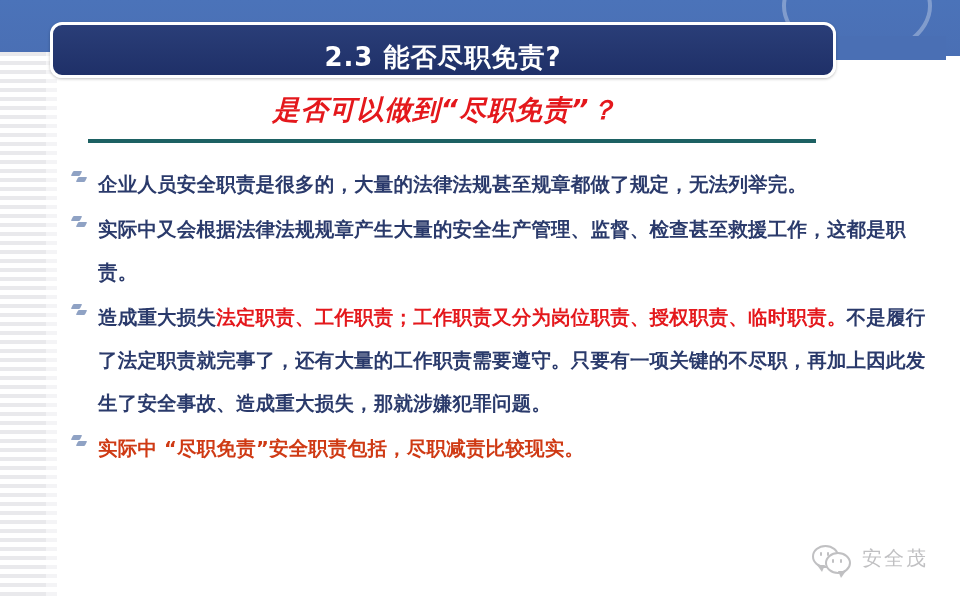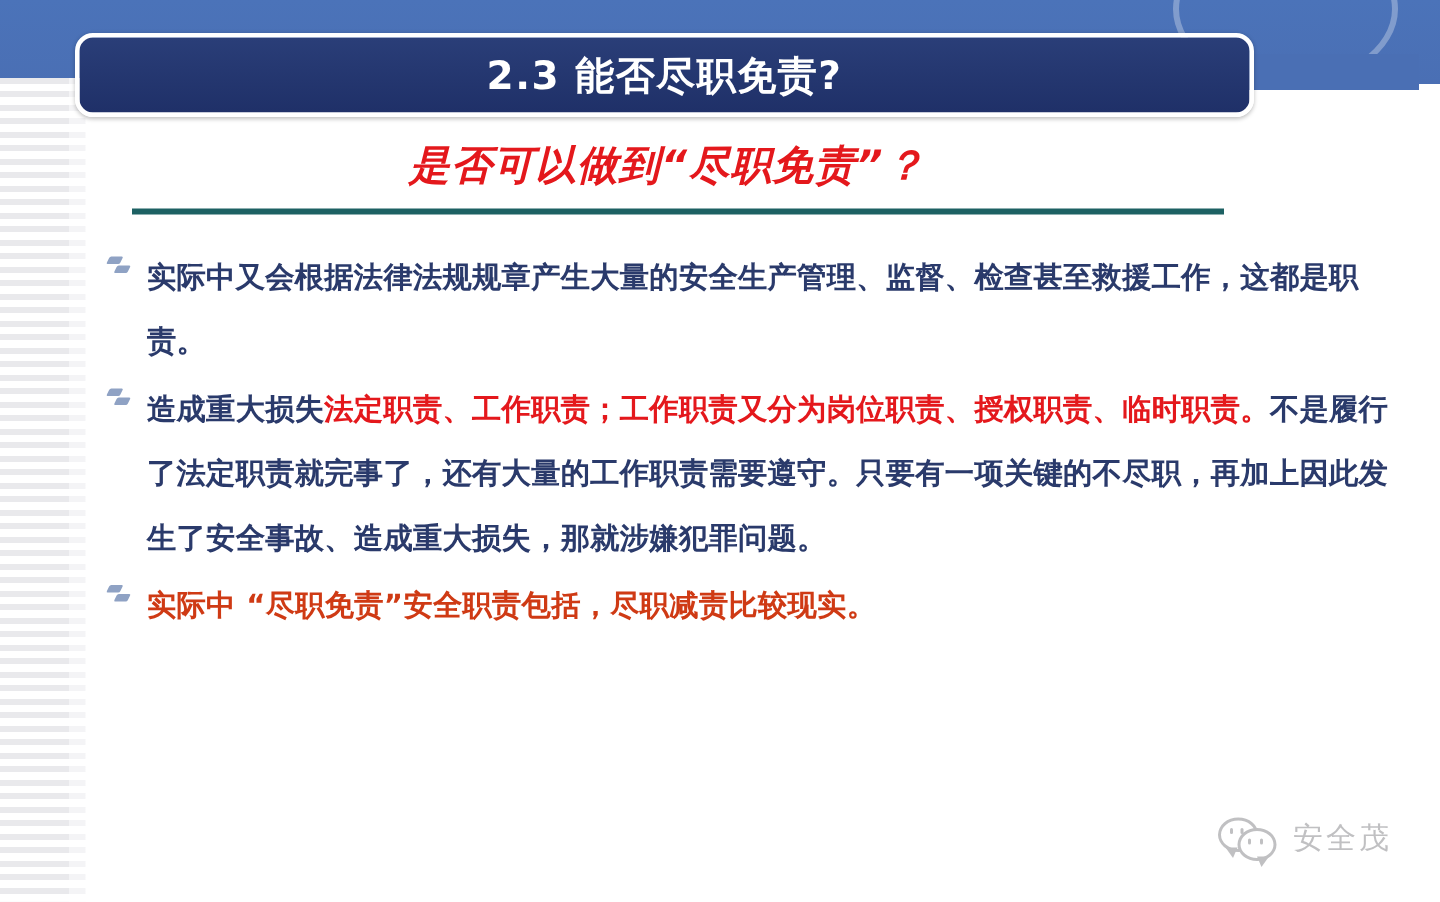--- a/index.html
+++ b/index.html
@@ -84,21 +84,21 @@
     left: 50px;
     top: 22px;
     width: 786px;
     height: 56px;
     background: #23376f;
     background: linear-gradient(180deg, #2a3e78 0%, #1f3068 100%);
     border: 3px solid #ffffff;
     border-radius: 12px;
     box-sizing: border-box;
     display: flex;
-    align-items: center;
+    align-items: flex-end;
     justify-content: center;
     box-shadow: 0 1px 3px rgba(0,0,0,0.25);
   }
   .title-plate-text {
     color: #ffffff;
     font-size: 26px;
     font-weight: bold;
     letter-spacing: 1px;
     white-space: nowrap;
   }
@@ -251,20 +251,27 @@
   <div class="subtitle">是否可以做到“尽职免责”？</div>
 
   <div class="teal-rule"></div>
 
   <div class="bullets">
       <div class="bullet-row">
         <div class="bullet-marker">
           <span class="d1"></span>
           <span class="d2"></span>
         </div>
+        <div class="bullet-text"><span class="navy">企业人员安全职责是很多的，大量的法律法规甚至规章都做了规定，无法列举完。</span></div>
+      </div>
+      <div class="bullet-row">
+        <div class="bullet-marker">
+          <span class="d1"></span>
+          <span class="d2"></span>
+        </div>
         <div class="bullet-text"><span class="navy">实际中又会根据法律法规规章产生大量的安全生产管理、监督、检查甚至救援工作，这都是职责。</span></div>
       </div>
       <div class="bullet-row">
         <div class="bullet-marker">
           <span class="d1"></span>
           <span class="d2"></span>
         </div>
         <div class="bullet-text"><span class="navy">造成重大损失</span><span class="red">法定职责、工作职责；工作职责又分为岗位职责、授权职责、临时职责。</span><span class="navy">不是履行了法定职责就完事了，还有大量的工作职责需要遵守。只要有一项关键的不尽职，再加上因此发生了安全事故、造成重大损失，那就涉嫌犯罪问题。</span></div>
       </div>
       <div class="bullet-row">

